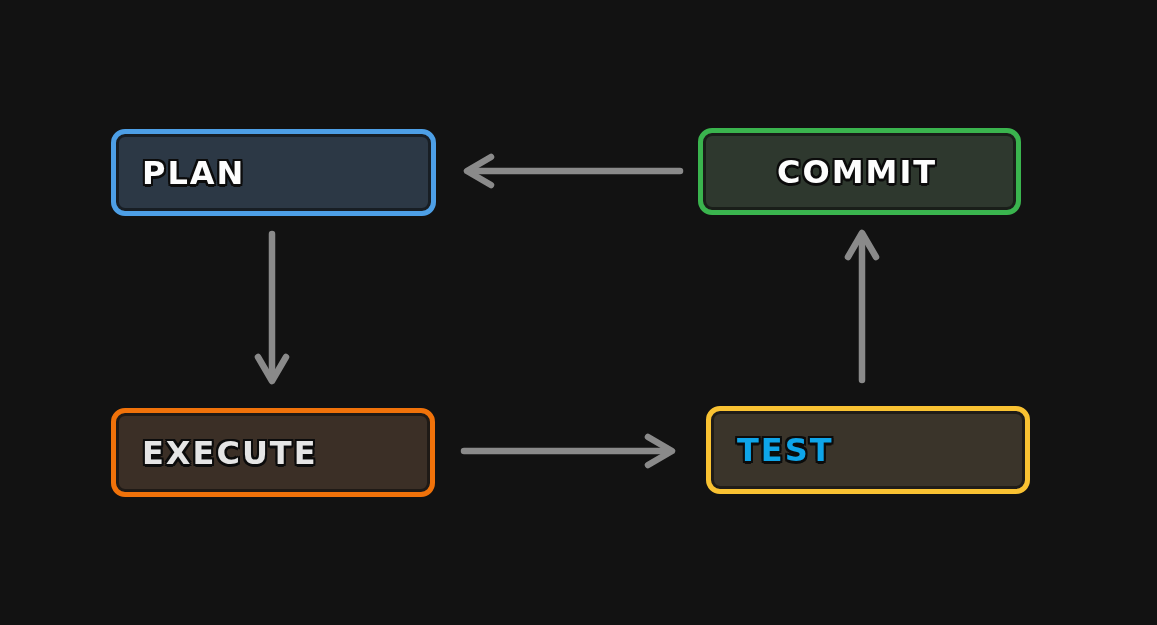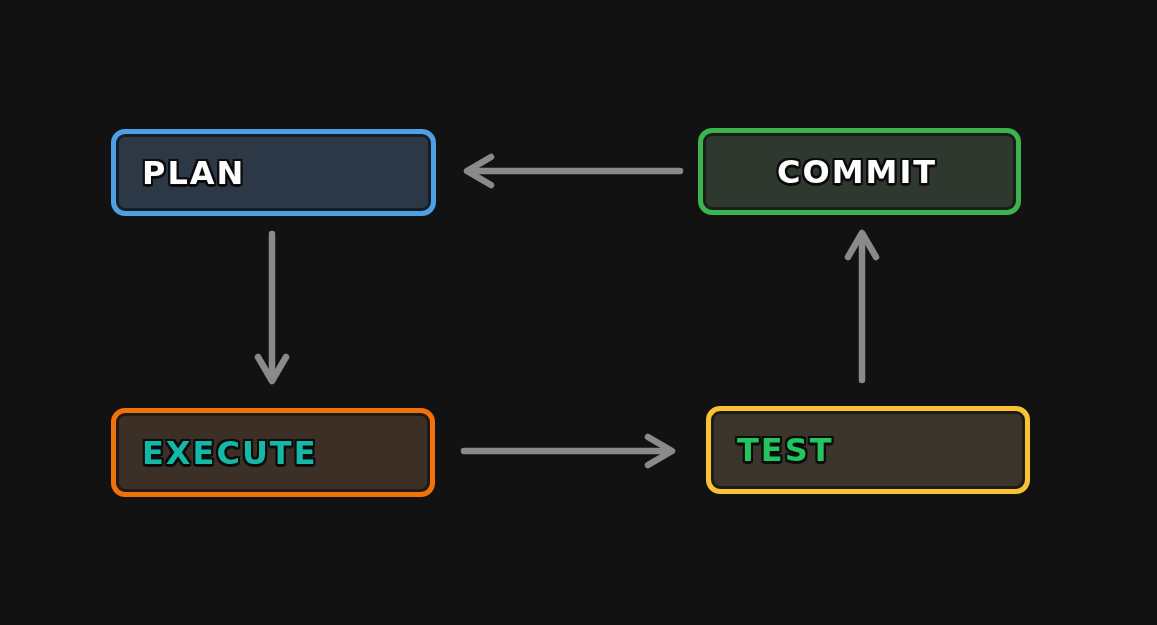--- a/index.html
+++ b/index.html
@@ -82,20 +82,20 @@
 
   <div class="node node-plan" style="border-color: rgb(77, 159, 230); background: rgb(44, 56, 69);">
     <span class="node-label" style="color: rgb(253, 253, 253);">PLAN</span>
   </div>
 
   <div class="node node-commit" style="border-color: rgb(58, 180, 78); background: rgb(46, 56, 46);">
     <span class="node-label" style="color: rgb(253, 253, 253); margin-left: 48px;">COMMIT</span>
   </div>
 
   <div class="node node-execute" style="border-color: rgb(240, 114, 10); background: rgb(59, 47, 38);">
-    <span class="node-label" style="color: #14b8a6;">EXECUTE</span>
+    <span class="node-label" style="color: #e5e5e5;">EXECUTE</span>
   </div>
 
   <div class="node node-test" style="border-color: rgb(249, 194, 50); background: rgb(58, 52, 42);">
-    <span class="node-label" style="color: #22c55e;">TEST</span>
+    <span class="node-label" style="color: #0ea5e9;">TEST</span>
   </div>
 
 </div>
 
 </body></html>

